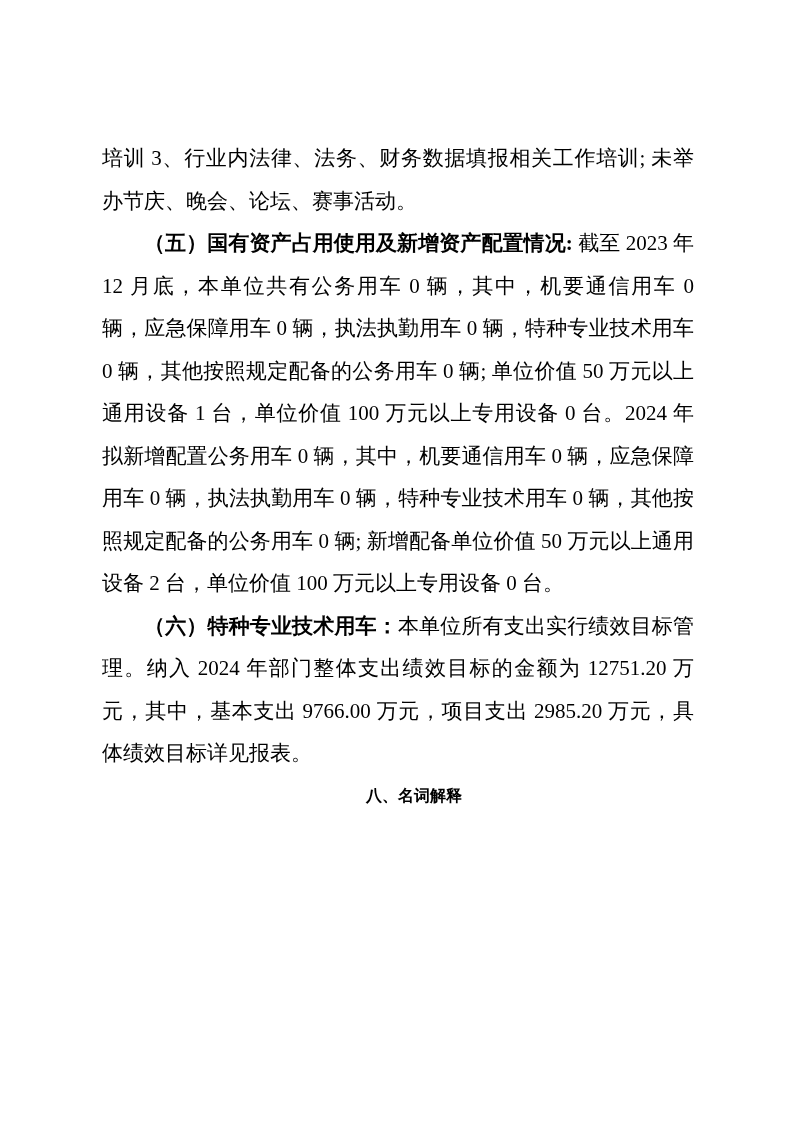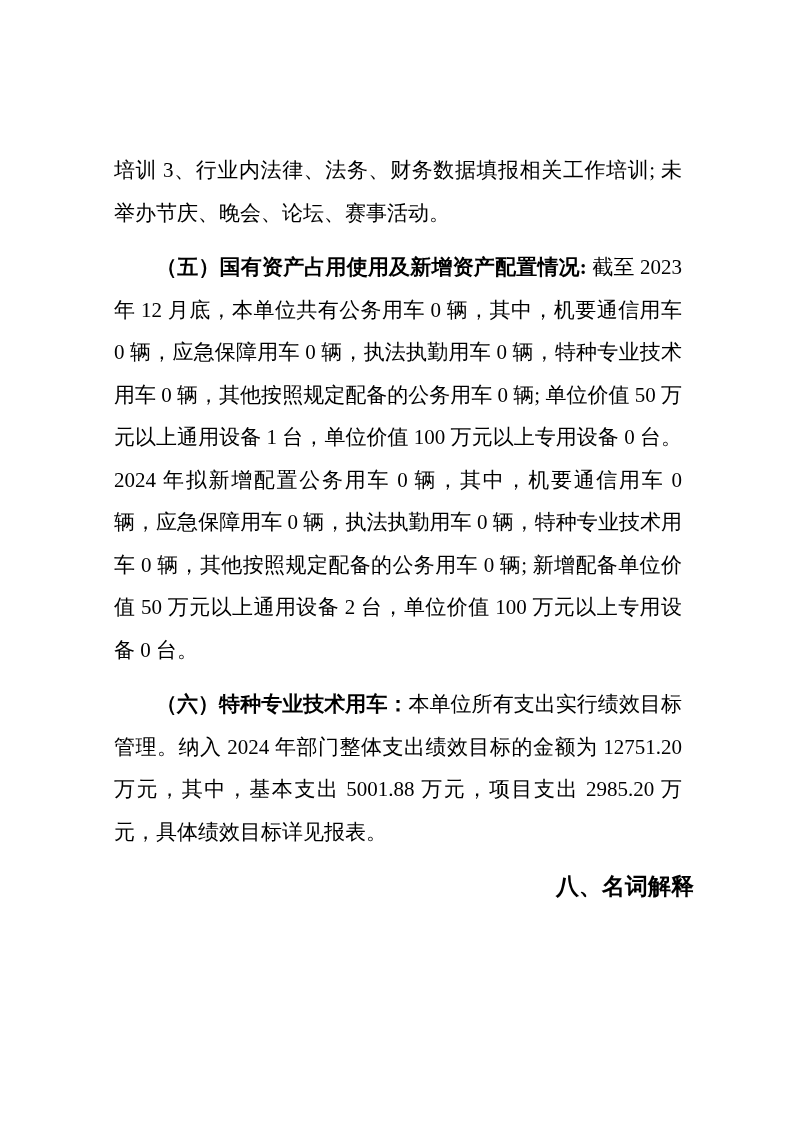--- a/index.html
+++ b/index.html
@@ -26,51 +26,51 @@
     left: 102px;
     width: 592px;
     color: #000000;
     font-size: 21px;
     line-height: 42.5px;
     text-align: justify;
     text-justify: inter-ideograph;
     word-break: break-all;
   }
   p.para {
-    margin: 12px;
+    margin: 0;
     padding: 0;
     font-family: Liberation Serif, serif;
   }
   p.para.indent {
     text-indent: 2em;
   }
   .lead {
     font-weight: bold;
   }
   h2.section-heading {
     margin: 0;
     padding: 0;
     font-family: "Liberation Sans", "DejaVu Sans", sans-serif;
     font-weight: bold;
-    font-size: 23px;
+    font-size: 16px;
     line-height: 42.5px;
     text-indent: 2em;
-    text-align: right;
+    text-align: center;
     color: #000000;
   }
 </style>
 </head>
 <body>
 
 <div class="page">
   <div class="content">
 
     <p class="para"><span>培训 3、行业内法律、法务、财务数据填报相关工作培训; 未举办节庆、晚会、论坛、赛事活动。</span></p>
 
 
     <p class="para indent"><span class="lead">（五）国有资产占用使用及新增资产配置情况:</span><span> 截至 2023 年 12 月底，本单位共有公务用车 0 辆，其中，机要通信用车 0 辆，应急保障用车 0 辆，执法执勤用车 0 辆，特种专业技术用车 0 辆，其他按照规定配备的公务用车 0 辆; 单位价值 50 万元以上通用设备 1 台，单位价值 100 万元以上专用设备 0 台。2024 年拟新增配置公务用车 0 辆，其中，机要通信用车 0 辆，应急保障用车 0 辆，执法执勤用车 0 辆，特种专业技术用车 0 辆，其他按照规定配备的公务用车 0 辆; 新增配备单位价值 50 万元以上通用设备 2 台，单位价值 100 万元以上专用设备 0 台。</span></p>
 
-    <p class="para indent"><span class="lead">（六）特种专业技术用车：</span><span>本单位所有支出实行绩效目标管理。纳入 2024 年部门整体支出绩效目标的金额为 12751.20 万元，其中，基本支出 5001.88 万元，项目支出 2985.20 万元，具体绩效目标详见报表。</span></p>
+    <p class="para indent"><span class="lead">（六）特种专业技术用车：</span><span>本单位所有支出实行绩效目标管理。纳入 2024 年部门整体支出绩效目标的金额为 12751.20 万元，其中，基本支出 9766.00 万元，项目支出 2985.20 万元，具体绩效目标详见报表。</span></p>
 
     <h2 class="section-heading">八、名词解释</h2>
 
   </div>
 </div>
 
 </body></html>

